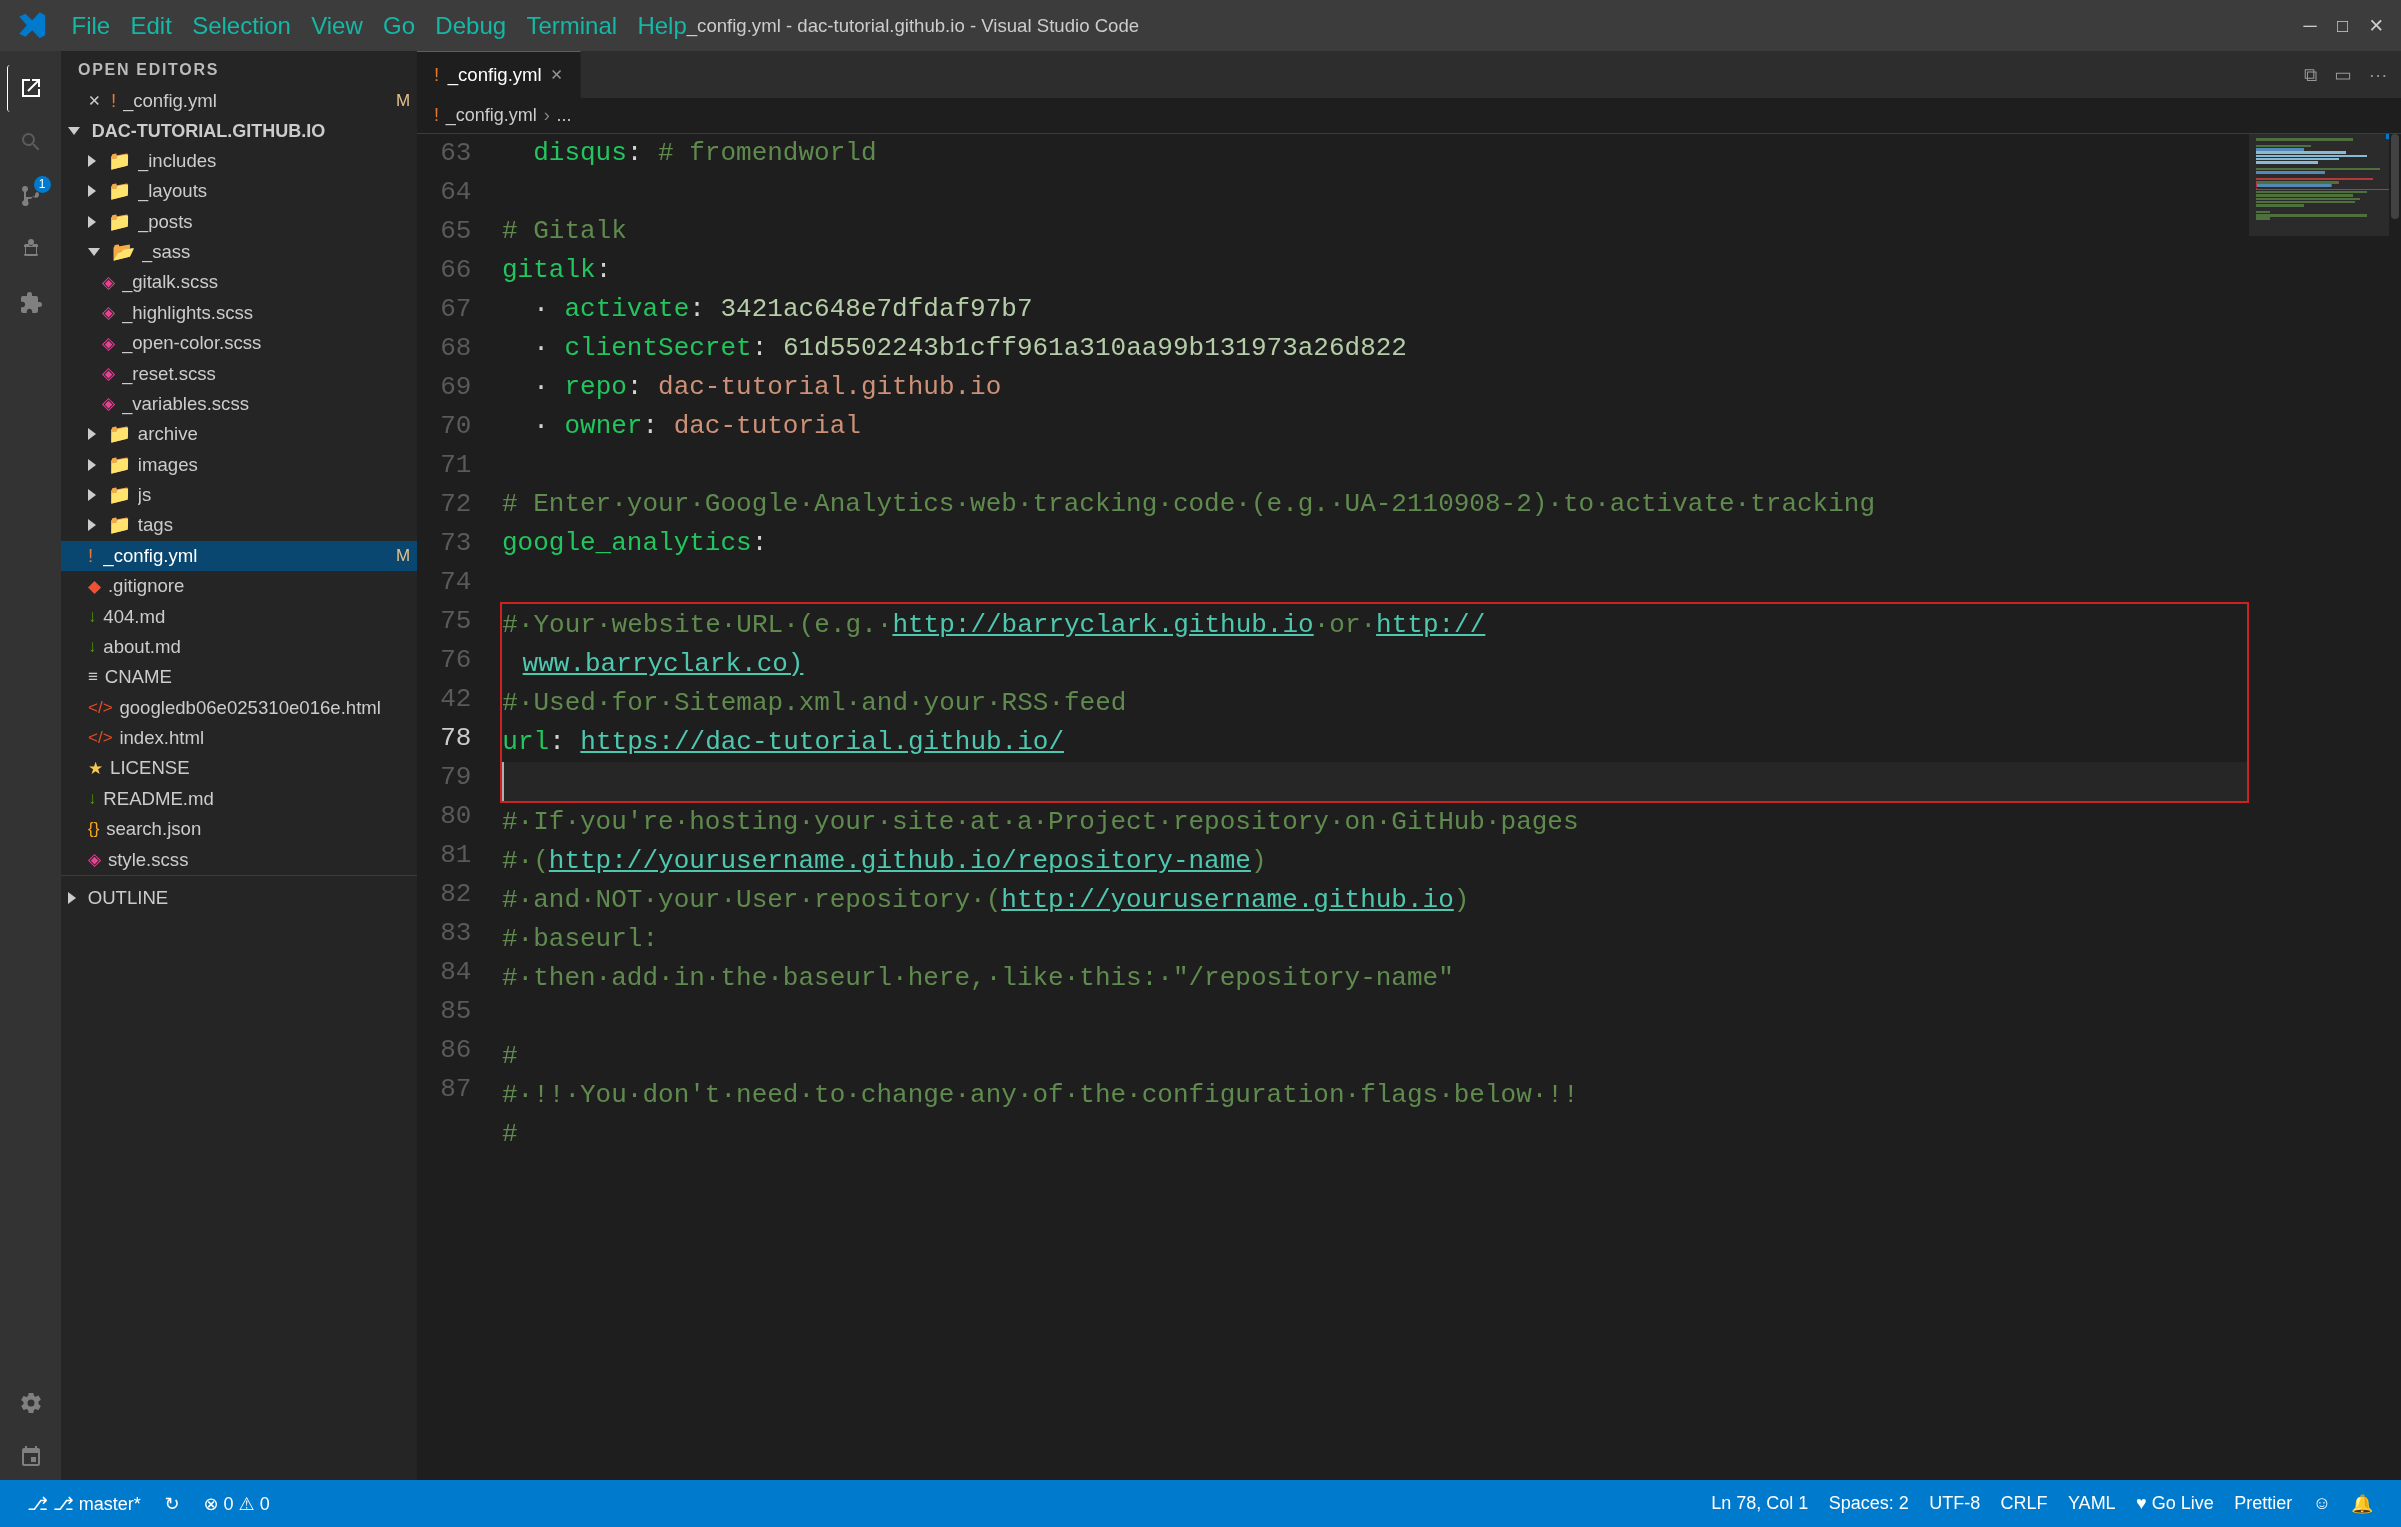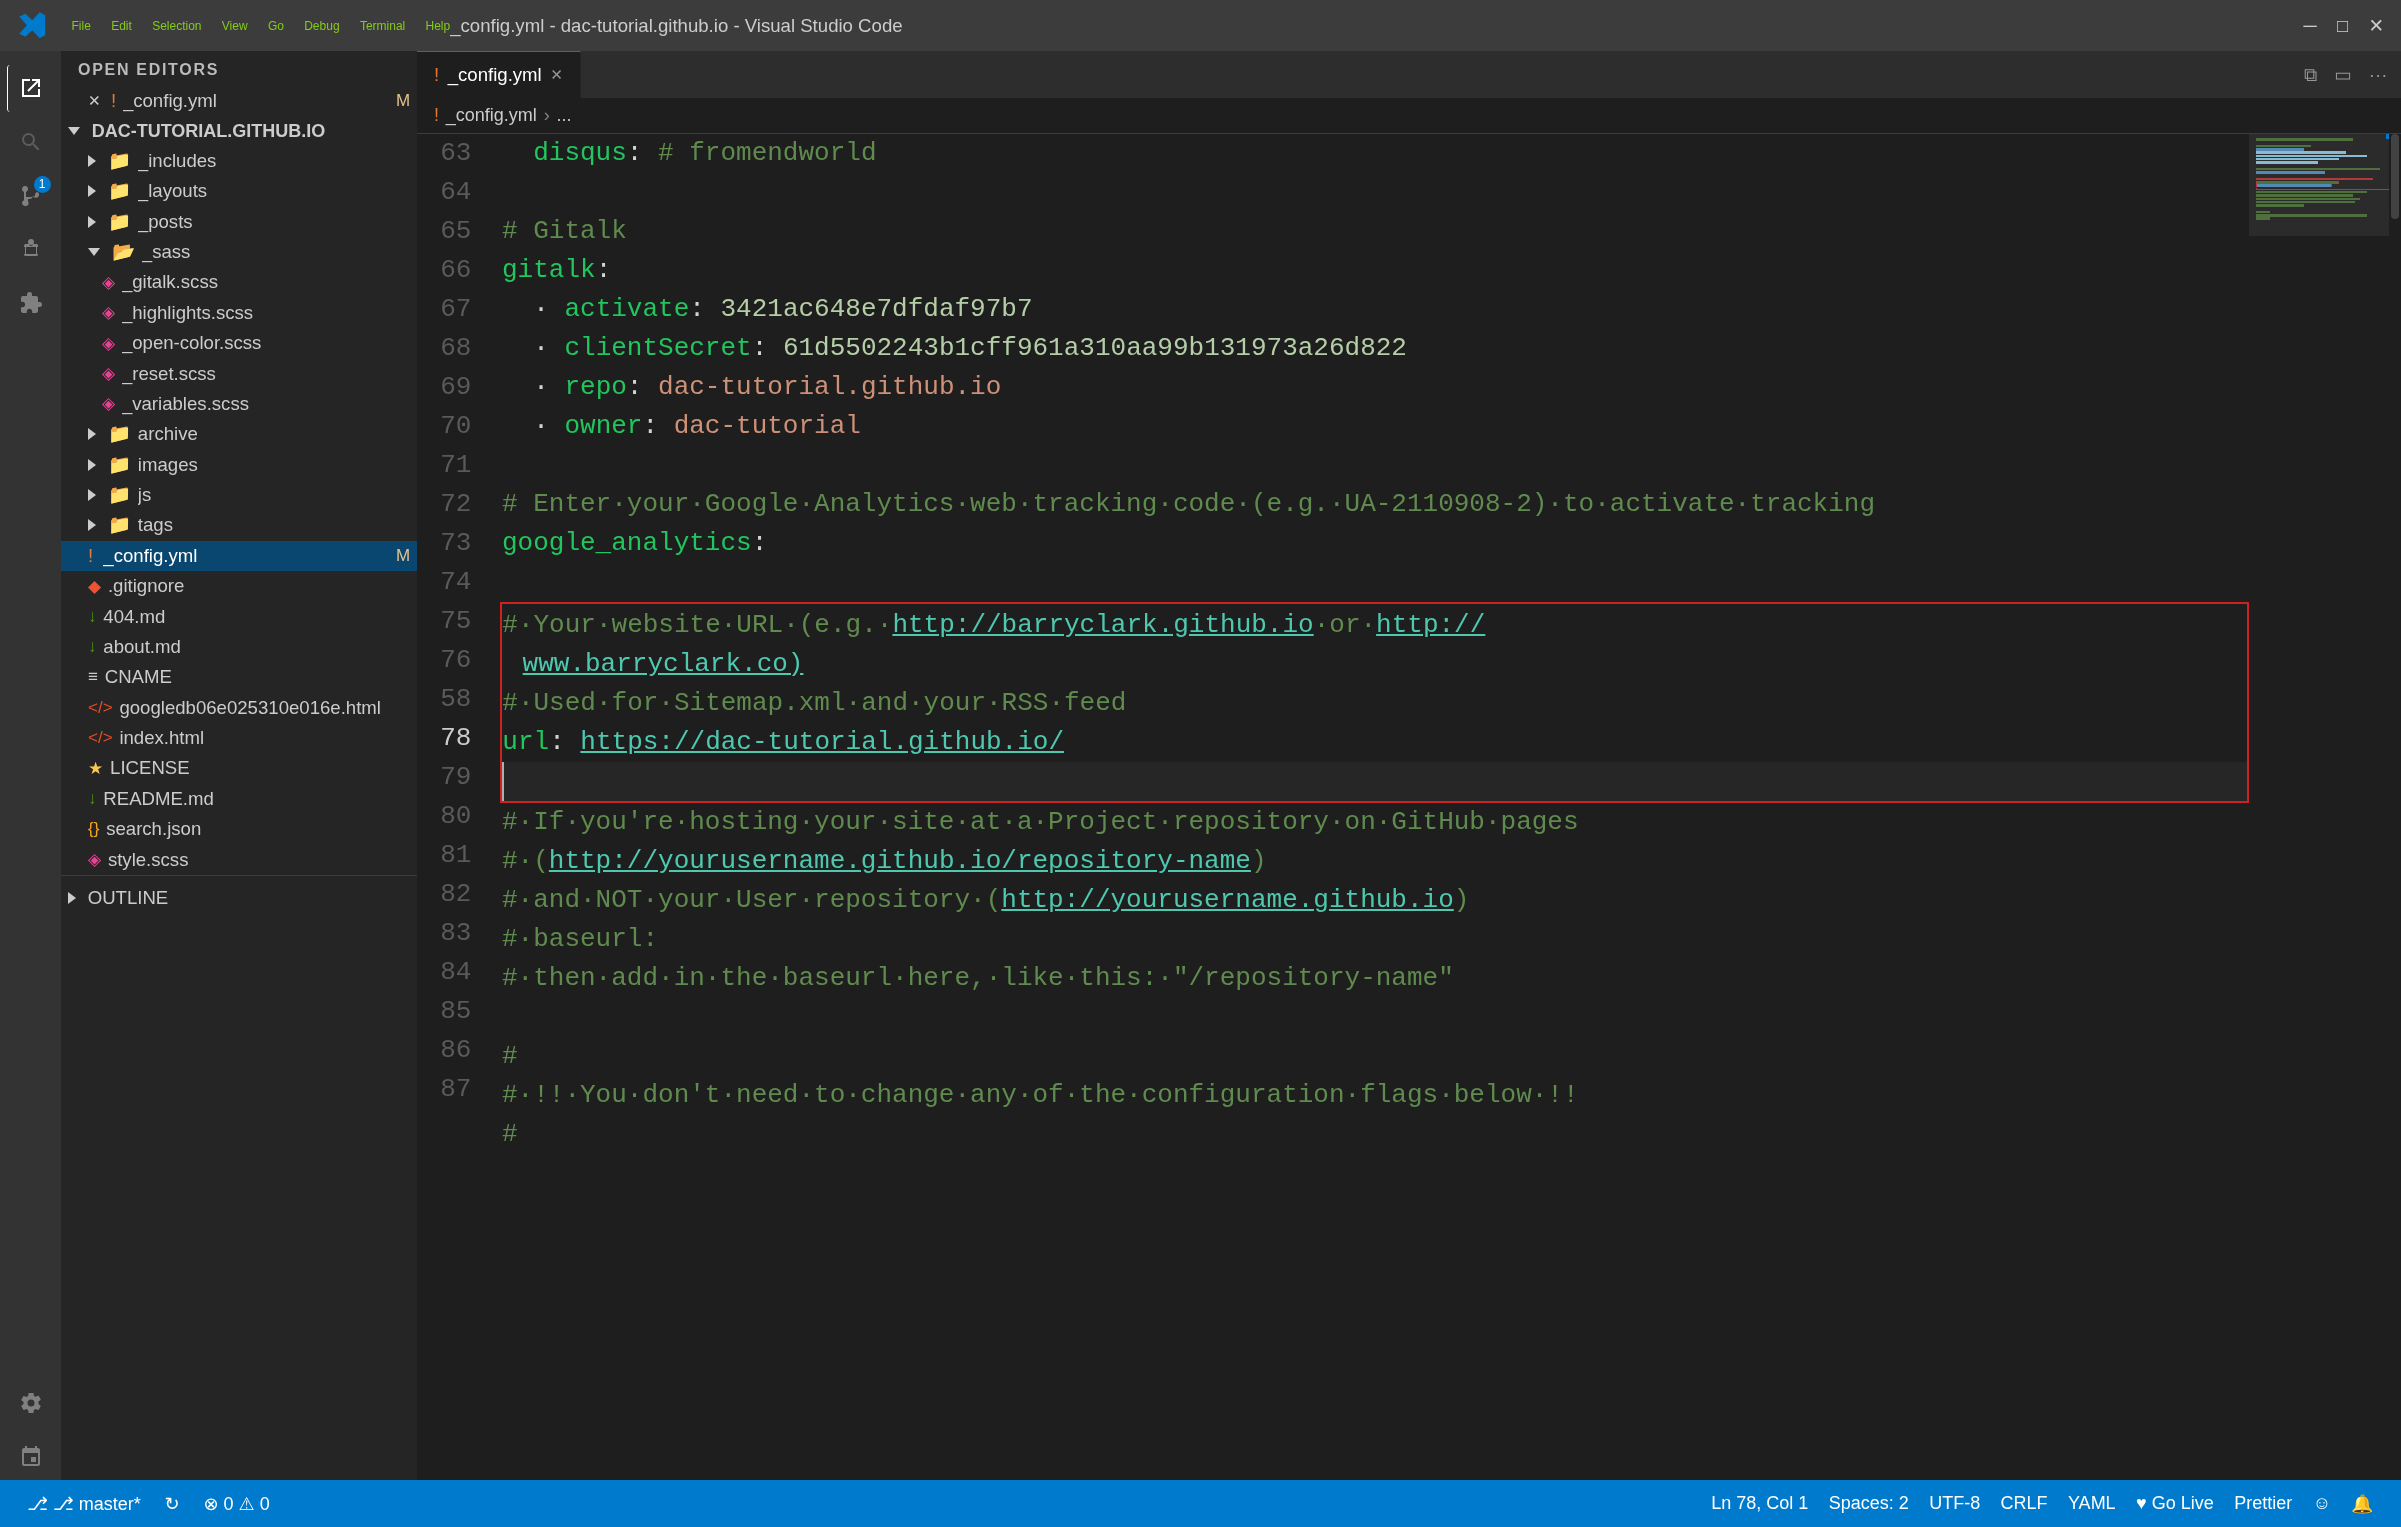--- a/index.html
+++ b/index.html
@@ -24,22 +24,22 @@
       flex-shrink: 0;
     }
     .titlebar-left {
       display: flex;
       align-items: center;
       gap: 24px;
     }
     .titlebar-menu {
       display: flex;
       gap: 20.3px;
-      font-size: 12px;
-      color: #84cc16;
+      font-size: 24px;
+      color: #14b8a6;
       align-items: flex-end;
     }
     .titlebar-menu span { cursor: pointer; }
     .titlebar-title {
       font-size: 18.6px;
       color: #cccccc;
       flex: 1;
       text-align: left;
     }
     .titlebar-controls {
@@ -559,21 +559,21 @@
           <div class="line-number">67</div>
           <div class="line-number">68</div>
           <div class="line-number">69</div>
           <div class="line-number">70</div>
           <div class="line-number">71</div>
           <div class="line-number">72</div>
           <div class="line-number">73</div>
           <div class="line-number">74</div>
           <div class="line-number">75</div>
           <div class="line-number">76</div>
-          <div class="line-number">58</div>
+          <div class="line-number">42</div>
           <div class="line-number" style="color:#cccccc;">78</div>
           <div class="line-number">79</div>
           <div class="line-number">80</div>
           <div class="line-number">81</div>
           <div class="line-number">82</div>
           <div class="line-number">83</div>
           <div class="line-number">84</div>
           <div class="line-number">85</div>
           <div class="line-number">86</div>
           <div class="line-number">87</div>

